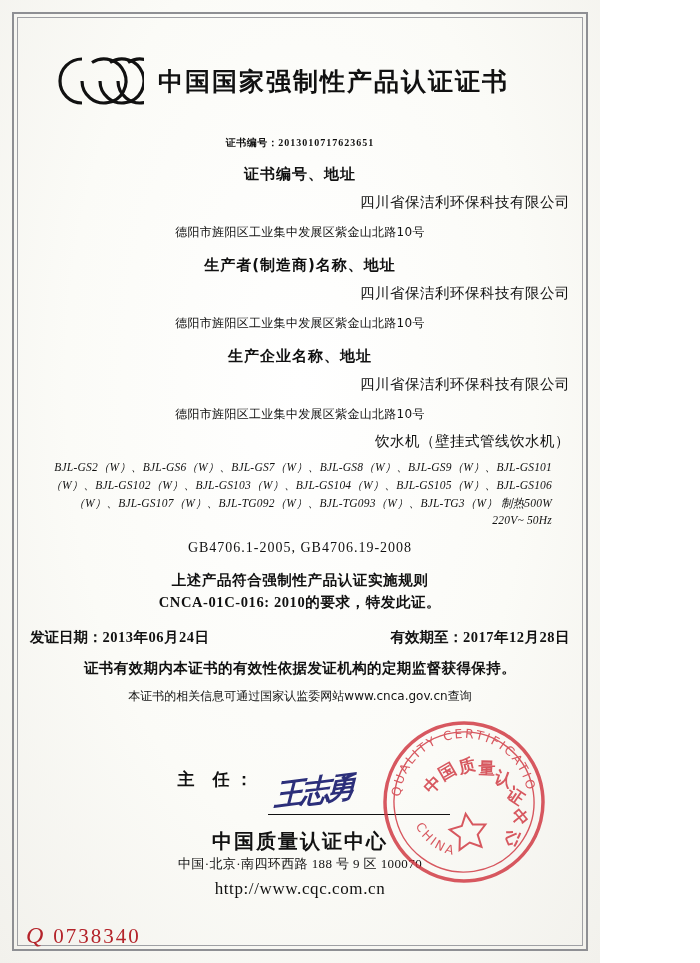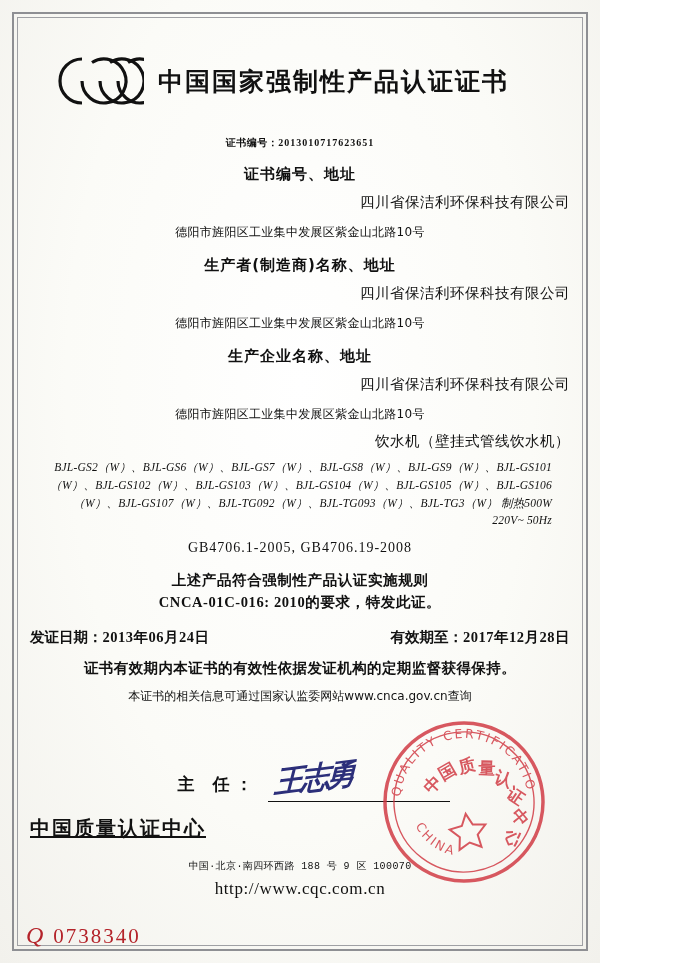--- a/index.html
+++ b/index.html
@@ -181,21 +181,20 @@
   }
   .cqc-logo {
     position: absolute;
     left: 28px;
     top: 4px;
     width: 110px;
     height: 66px;
   }
   .sign-area {
     display: flex;
-    align-items: flex-end;
     gap: 10px;
     margin-left: 28px;
   }
   .sign-label {
     font-family: "DejaVu Sans", sans-serif;
     font-size: 17px;
     font-weight: bold;
     letter-spacing: 6px;
     color: #111;
     padding-bottom: 6px;
@@ -213,35 +212,34 @@
     font-family: "DejaVu Serif", serif;
     font-size: 30px;
     font-style: italic;
     font-weight: bold;
     color: #2c2f7a;
     transform: rotate(-7deg) skewX(-8deg);
     letter-spacing: -4px;
     white-space: nowrap;
   }
   .org-name {
-    text-align: left;
+    text-align: center;
     font-family: "DejaVu Sans", sans-serif;
     font-size: 20px;
     font-weight: bold;
     letter-spacing: 2px;
     color: #111;
     margin-top: 2px;
-    text-decoration: underline;
   }
   .org-addr {
     text-align: center;
-    font-family: Liberation Mono, monospace;
-    font-size: 10px;
-    color: #111;
-    margin-top: 17px;
+    font-family: Liberation Serif, serif;
+    font-size: 13px;
+    color: #111;
+    margin-top: 0;
     letter-spacing: 0.4px;
   }
   .org-url {
     text-align: center;
     font-family: "Liberation Serif", serif;
     font-size: 17px;
     color: #111;
     margin-top: 6px;
     letter-spacing: 0.6px;
   }

